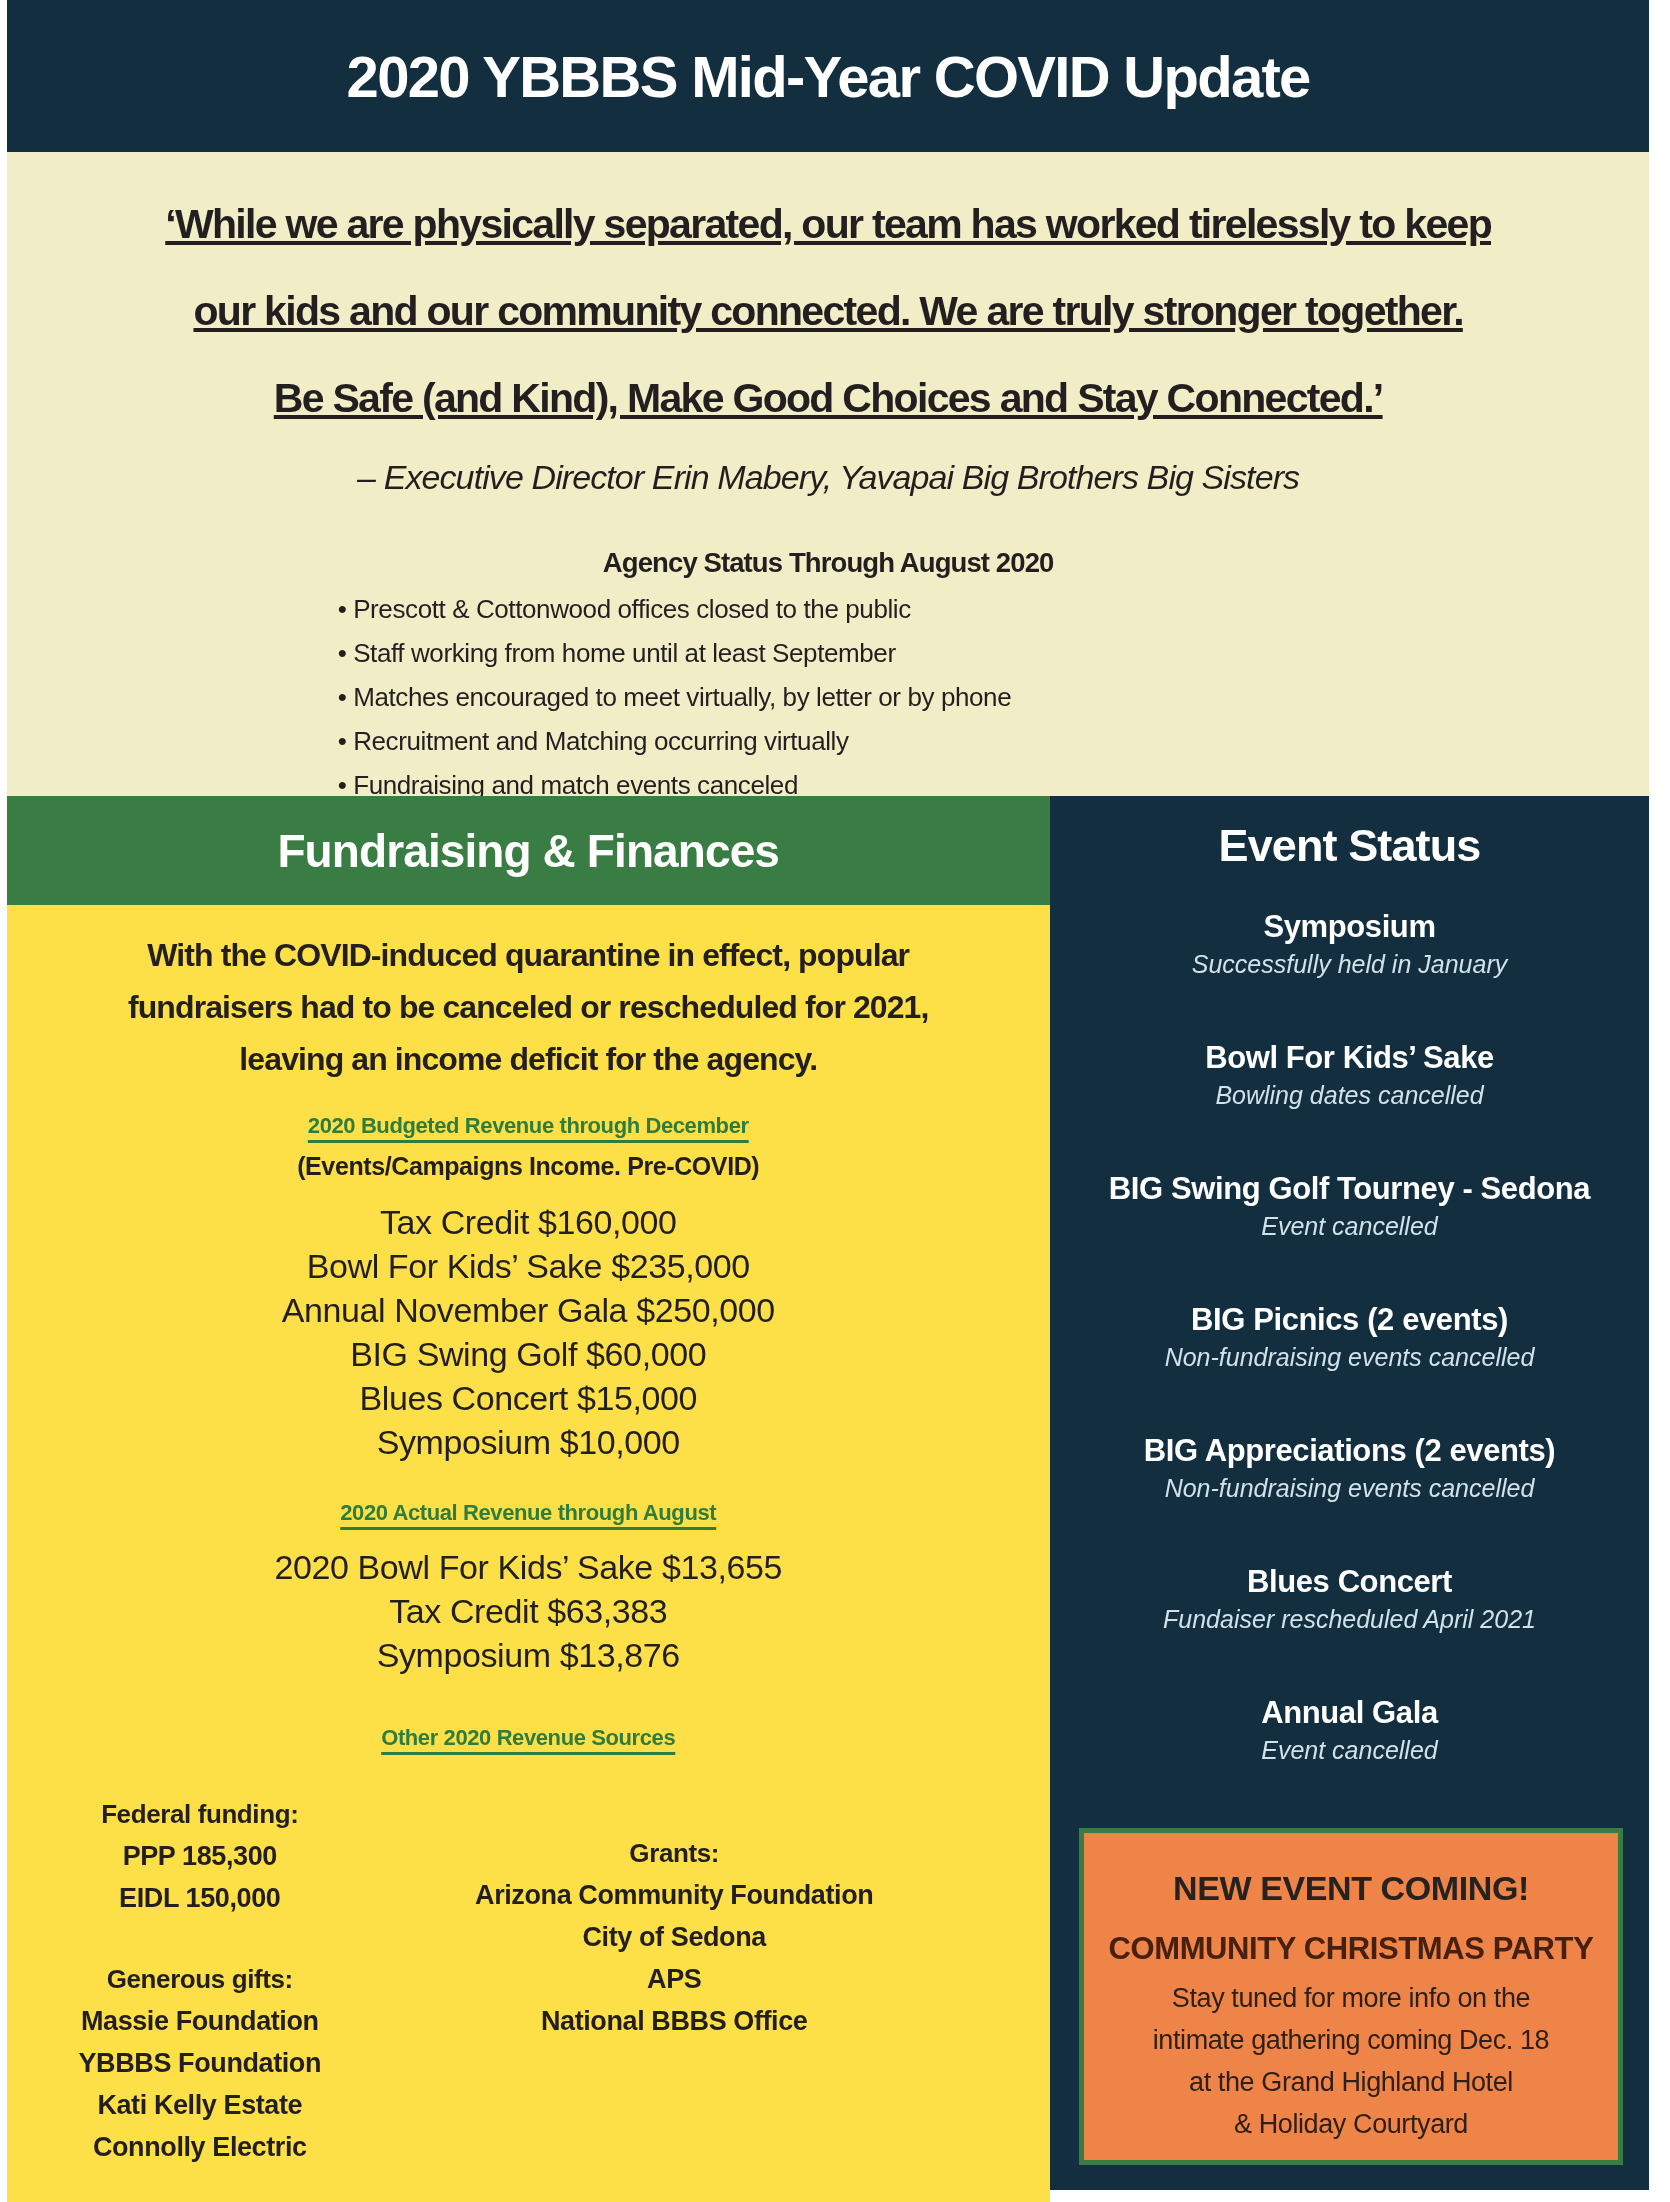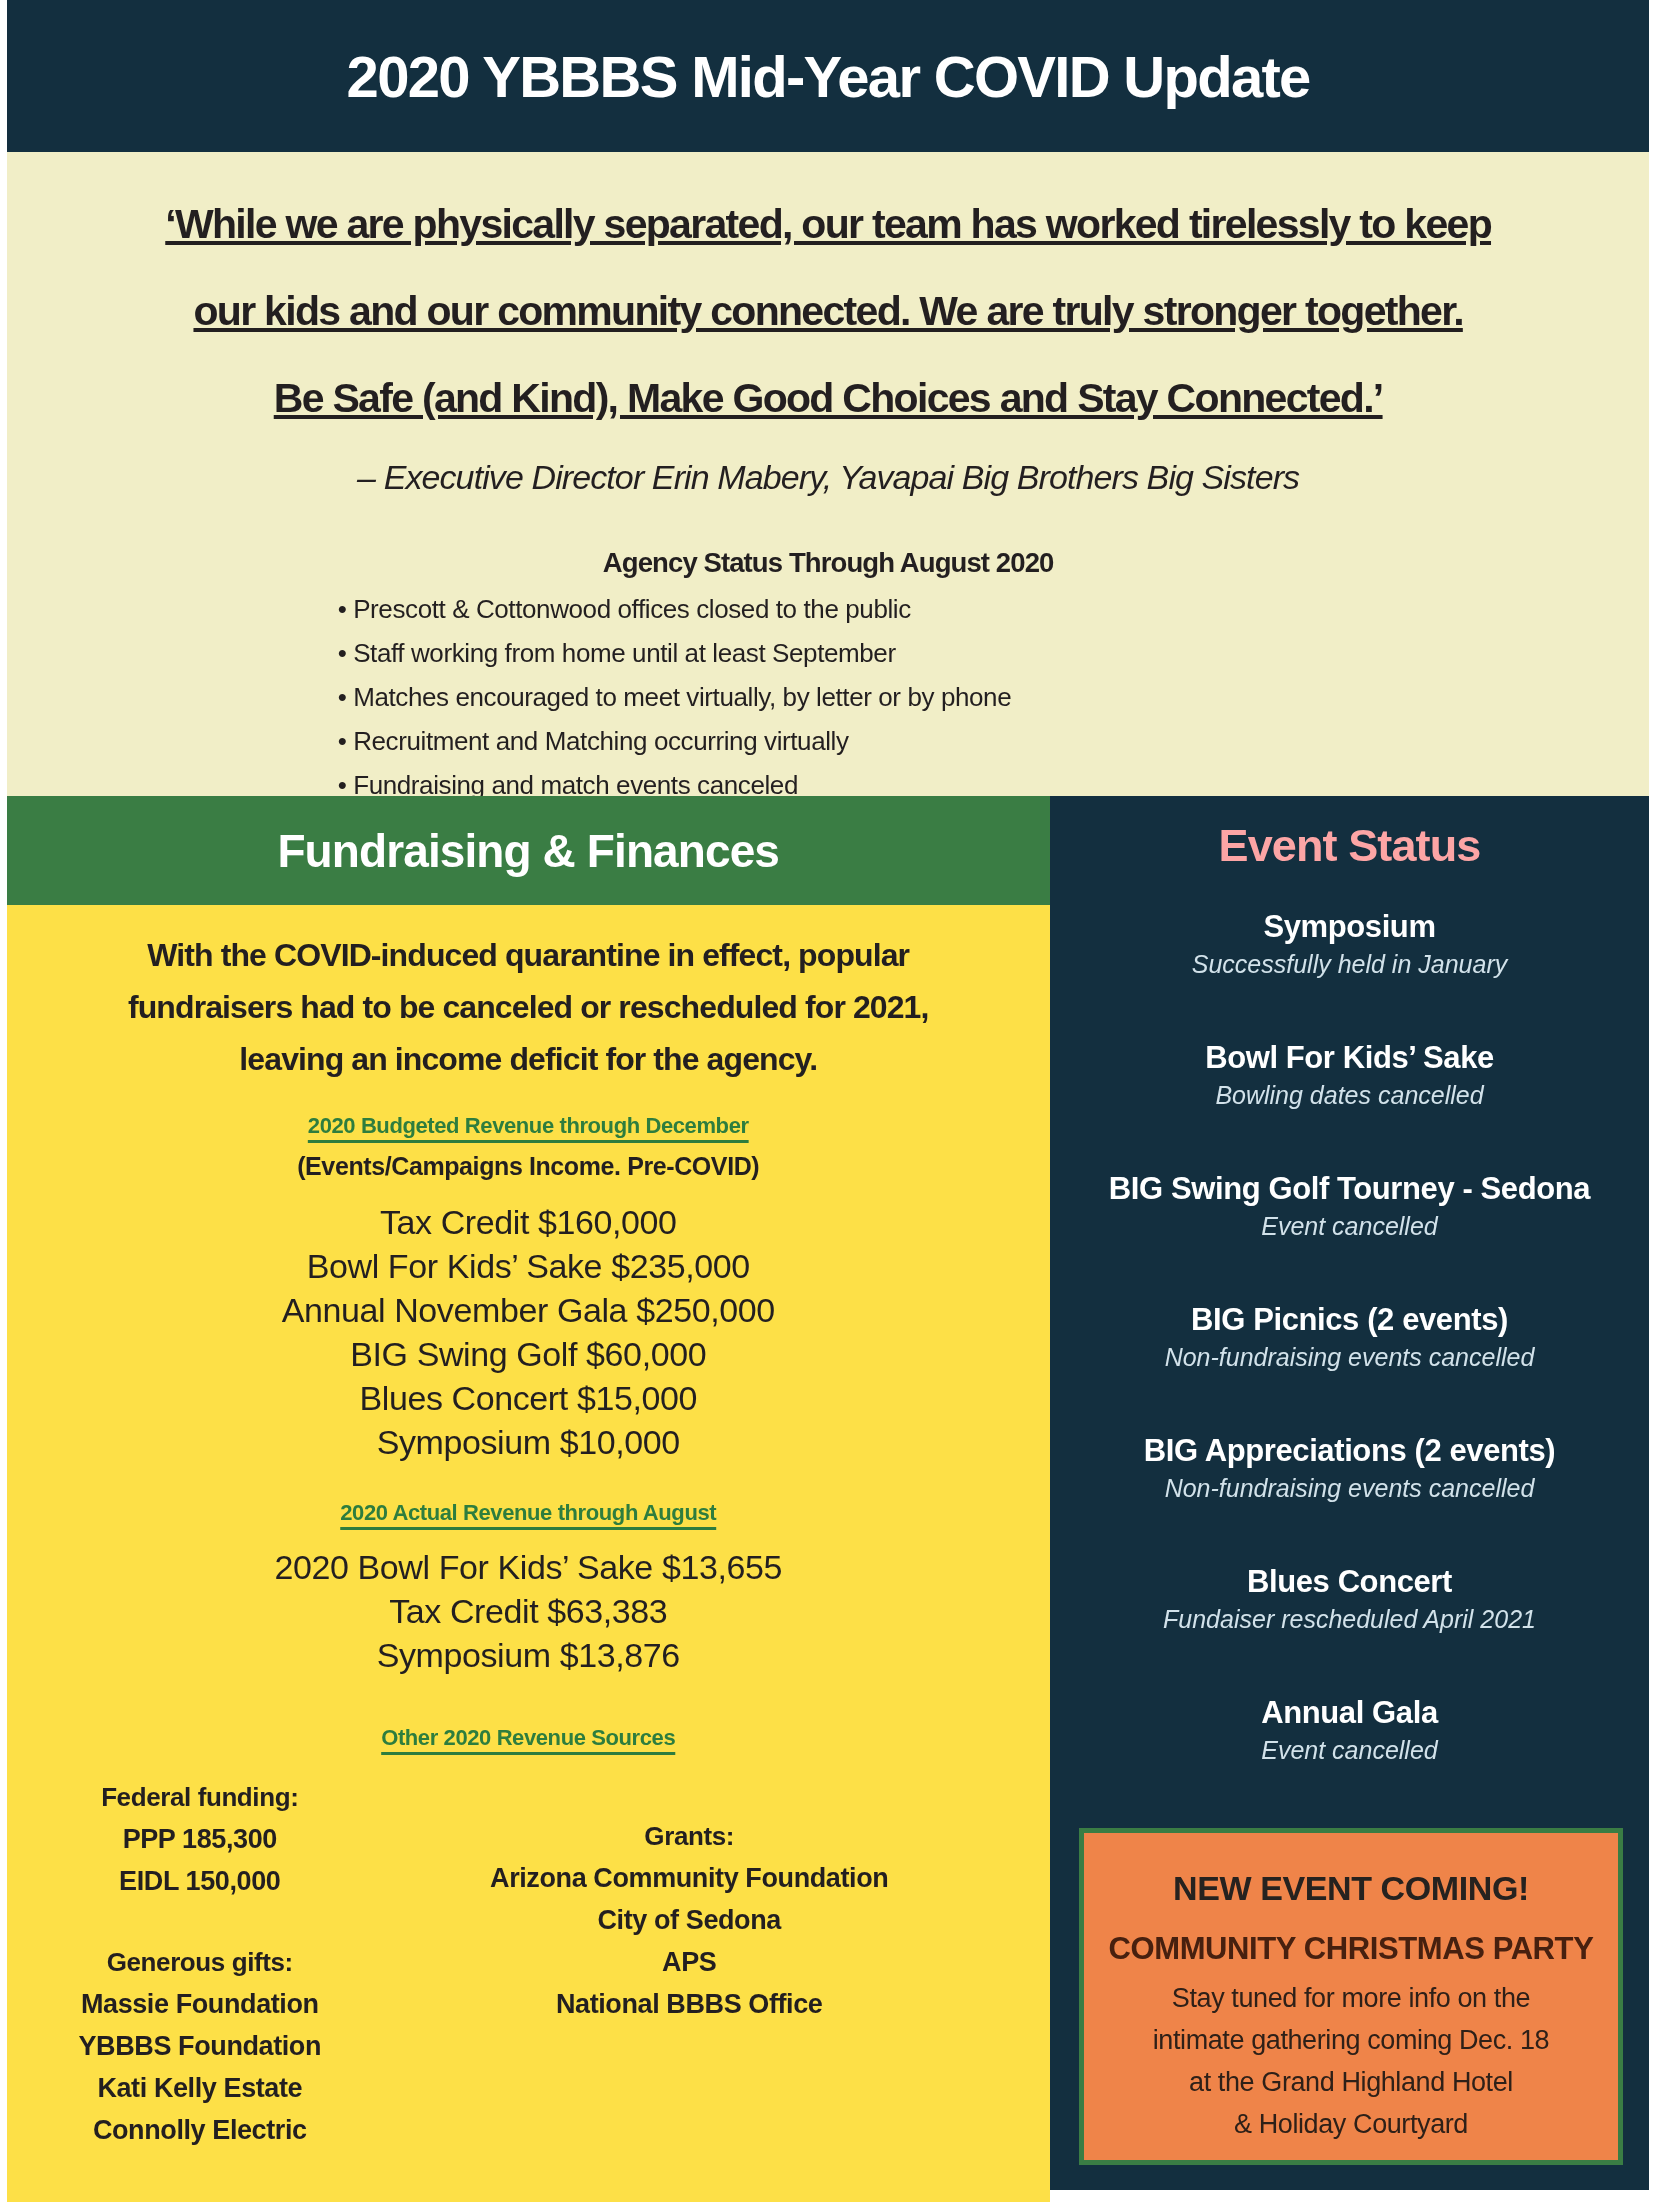--- a/index.html
+++ b/index.html
@@ -74,30 +74,30 @@
   .green-head{
     display:inline-block;color:#2e7d3e;font-size:22px;font-weight:bold;letter-spacing:-0.4px;
     text-decoration:underline;text-decoration-thickness:2.6px;text-underline-offset:6.9px;
   }
   .gh-budget{margin-top:27.5px;}
   .gh-actual{margin-top:36px;}
   .gh-other{margin-top:48px;}
   .rev-sub{font-size:25px;font-weight:bold;letter-spacing:-0.4px;margin-top:13px;}
   .rev-list{margin-top:19px;}
   .rev-list div{font-size:34px;line-height:44px;letter-spacing:-0.4px;}
-  .other-cols{display:flex;margin-top:26px;gap:15px;}
+  .other-cols{display:flex;margin-top:43px;}
   .col-federal{width:37%;text-align:center;}
   .col-grants{width:54%;text-align:center;margin-top:39px;}
   .sub-label{font-size:26px;font-weight:bold;letter-spacing:-0.4px;line-height:41px;}
   .sub-item{font-size:27px;line-height:42px;letter-spacing:-0.4px;font-weight:bold;}
   .gifts-label{margin-top:40px;}
 
   
   .event-status-title{
-    color:#fca5a5;font-size:45px;font-weight:bold;letter-spacing:-0.9px;margin-top:24px;
+    color:#ffffff;font-size:45px;font-weight:bold;letter-spacing:-0.9px;margin-top:24px;
   }
   .events{margin-top:36px;}
   .event{margin-bottom:57px;}
   .event-name{color:#ffffff;font-size:31px;font-weight:bold;letter-spacing:-0.4px;line-height:38px;}
   .event-stat{color:#d2e2ea;font-size:25px;font-style:italic;line-height:36px;}
 
   .orange-box{
     margin:3.4px 26px 19px 29px;
     background:#ef8449;border:5.2px solid #3a7d44;
     box-sizing:border-box;height:337px;overflow:hidden;

